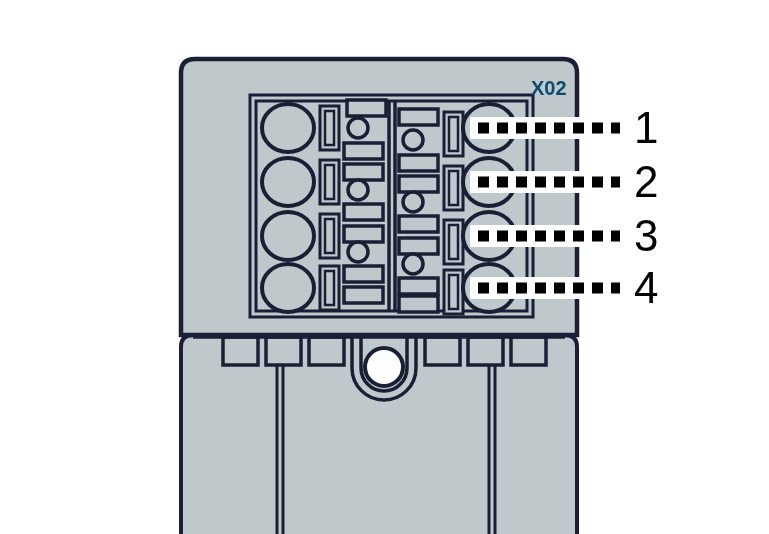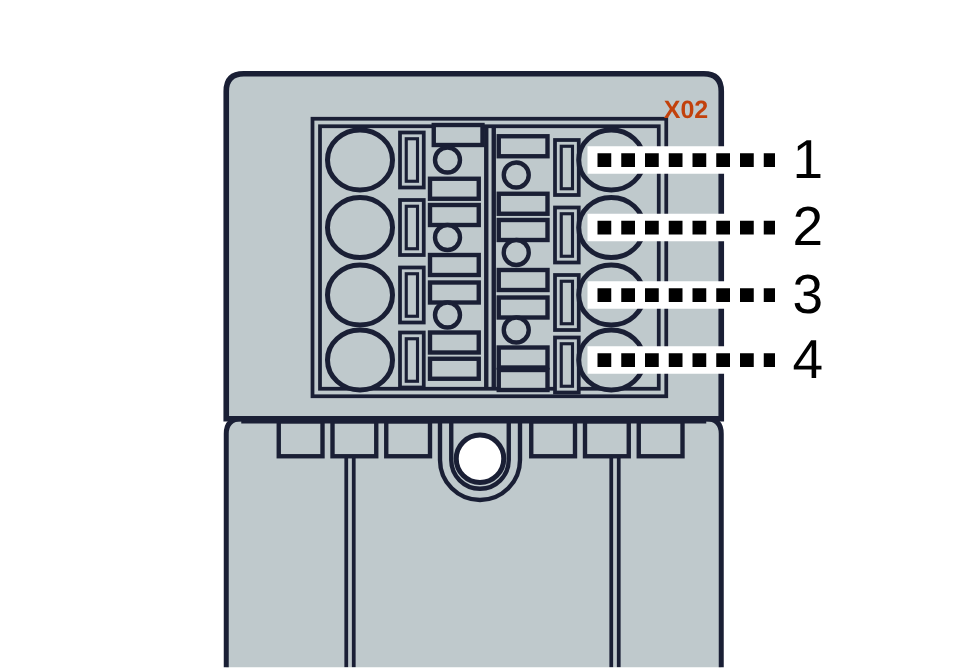--- a/index.html
+++ b/index.html
@@ -29,21 +29,21 @@
     font-weight: 300;
     color: #000000;
     line-height: 1;
     letter-spacing: 0px;
   }
   .x02-label {
     position: absolute;
     font-family: "Liberation Sans", sans-serif;
     font-size: 20px;
     font-weight: bold;
-    color: #c2410c;
+    color: #0c4a6e;
     line-height: 1;
   }
 </style>
 </head>
 <body>
 
 <div id="stage">
 
   <svg width="769" height="534" viewBox="0 0 769 534">
     <defs>

